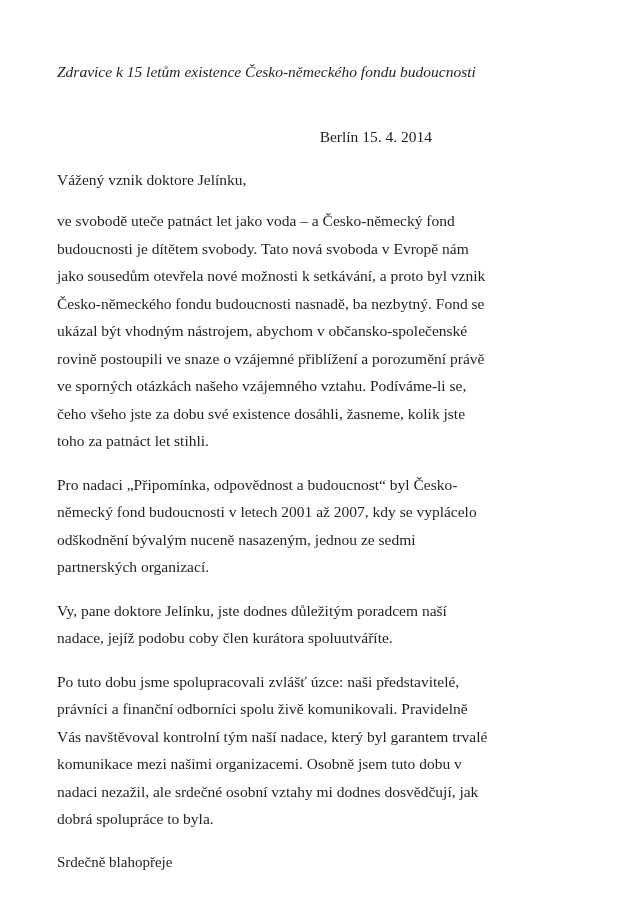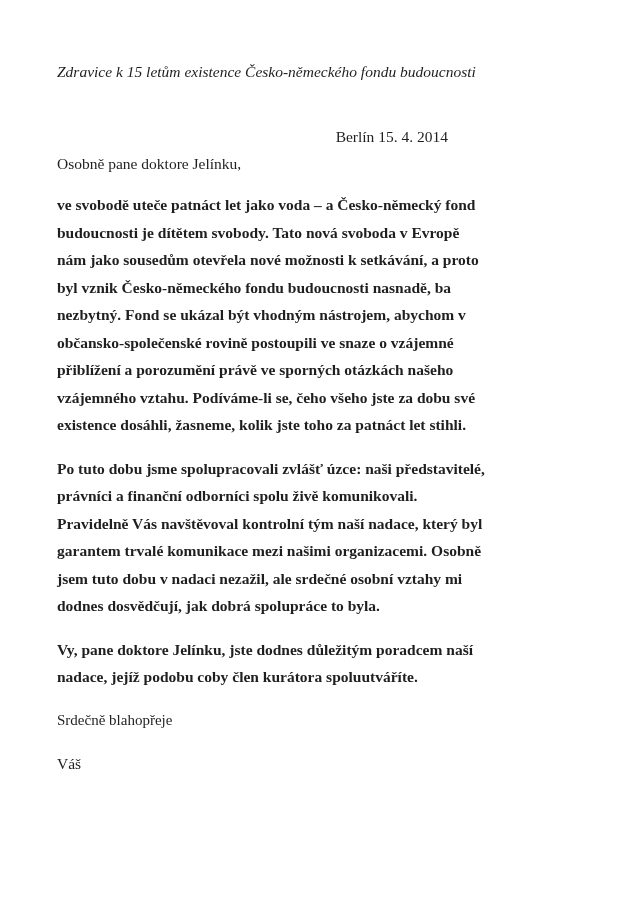--- a/index.html
+++ b/index.html
@@ -25,33 +25,32 @@
     font-style: italic;
     font-size: 15.5px;
     line-height: 27px;
     margin: 0 0 38px 0;
   }
   .dateline {
     font-size: 15.5px;
     line-height: 27px;
     text-align: right;
     padding-right: 44px;
-    margin: 0;
+    margin: 16px;
   }
   .salutation {
     font-size: 15.5px;
     line-height: 27px;
     margin: 0 0 14px 0;
   }
   .par {
     font-size: 15.5px;
     line-height: 27.5px;
     margin: 0 0 16px 0;
     max-width: 530px;
-    font-weight: bold;
   }
   .closing {
     font-size: 15px;
     line-height: 27px;
     margin: 0 0 16px 0;
   }
   .valediction {
     font-size: 15.5px;
     line-height: 27px;
     margin: 0 0 16px 0;
@@ -59,27 +58,28 @@
 </style>
 </head>
 <body>
 
 <div class="page">
 
   <p class="doc-title">Zdravice k 15 letům existence Česko-německého fondu budoucnosti</p>
 
   <p class="dateline">Berlín 15. 4. 2014</p>
 
-  <p class="salutation">Osobně pane doktore Jelínku,</p>
+  <p class="salutation">Vážený vznik doktore Jelínku,</p>
 
   <p class="par">ve svobodě uteče patnáct let jako voda – a Česko-německý fond budoucnosti je dítětem svobody. Tato nová svoboda v Evropě nám jako sousedům otevřela nové možnosti k setkávání, a proto byl vznik Česko-německého fondu budoucnosti nasnadě, ba nezbytný. Fond se ukázal být vhodným nástrojem, abychom v občansko-společenské rovině postoupili ve snaze o vzájemné přiblížení a porozumění právě ve sporných otázkách našeho vzájemného vztahu. Podíváme-li se, čeho všeho jste za dobu své existence dosáhli, žasneme, kolik jste toho za patnáct let stihli.</p>
 
+  <p class="par">Pro nadaci „Připomínka, odpovědnost a budoucnost“ byl Česko-německý fond budoucnosti v letech 2001 až 2007, kdy se vyplácelo odškodnění bývalým nuceně nasazeným, jednou ze sedmi partnerských organizací.</p>
+
+  <p class="par">Vy, pane doktore Jelínku, jste dodnes důležitým poradcem naší nadace, jejíž podobu coby člen kurátora spoluutváříte.</p>
 
   <p class="par">Po tuto dobu jsme spolupracovali zvlášť úzce: naši představitelé, právníci a finanční odborníci spolu živě komunikovali. Pravidelně Vás navštěvoval kontrolní tým naší nadace, který byl garantem trvalé komunikace mezi našimi organizacemi. Osobně jsem tuto dobu v nadaci nezažil, ale srdečné osobní vztahy mi dodnes dosvědčují, jak dobrá spolupráce to byla.</p>
-
-  <p class="par">Vy, pane doktore Jelínku, jste dodnes důležitým poradcem naší nadace, jejíž podobu coby člen kurátora spoluutváříte.</p>
 
 
   <p class="closing">Srdečně blahopřeje</p>
 
   <p class="valediction">Váš</p>
 
 </div>
 
 </body></html>

